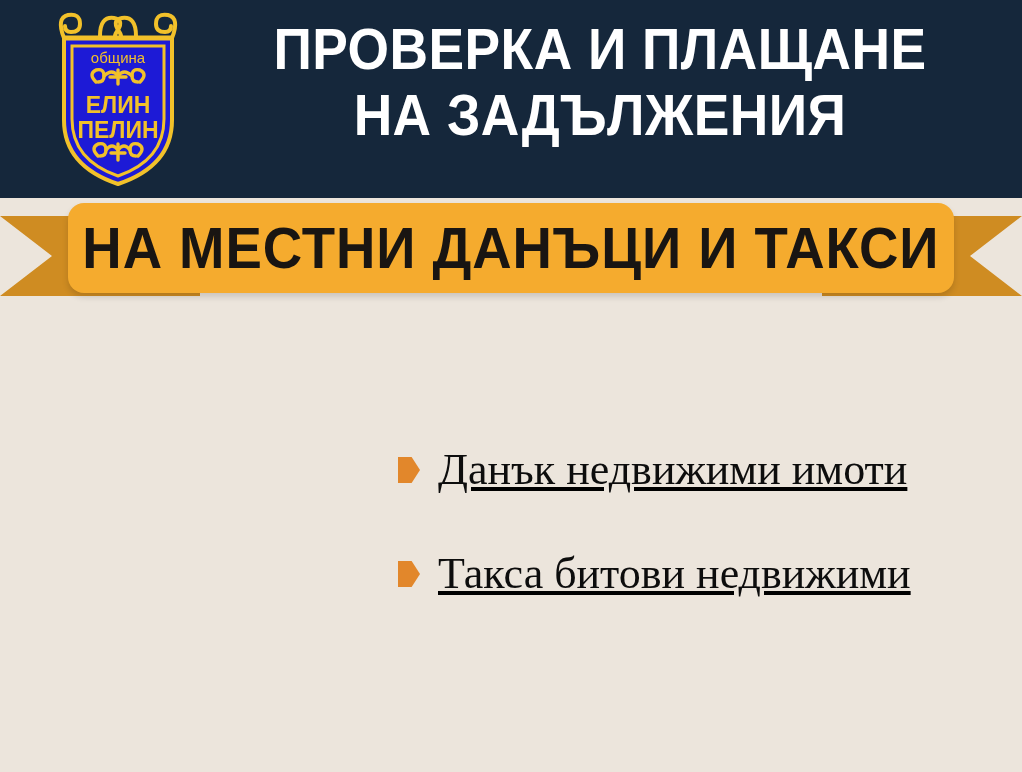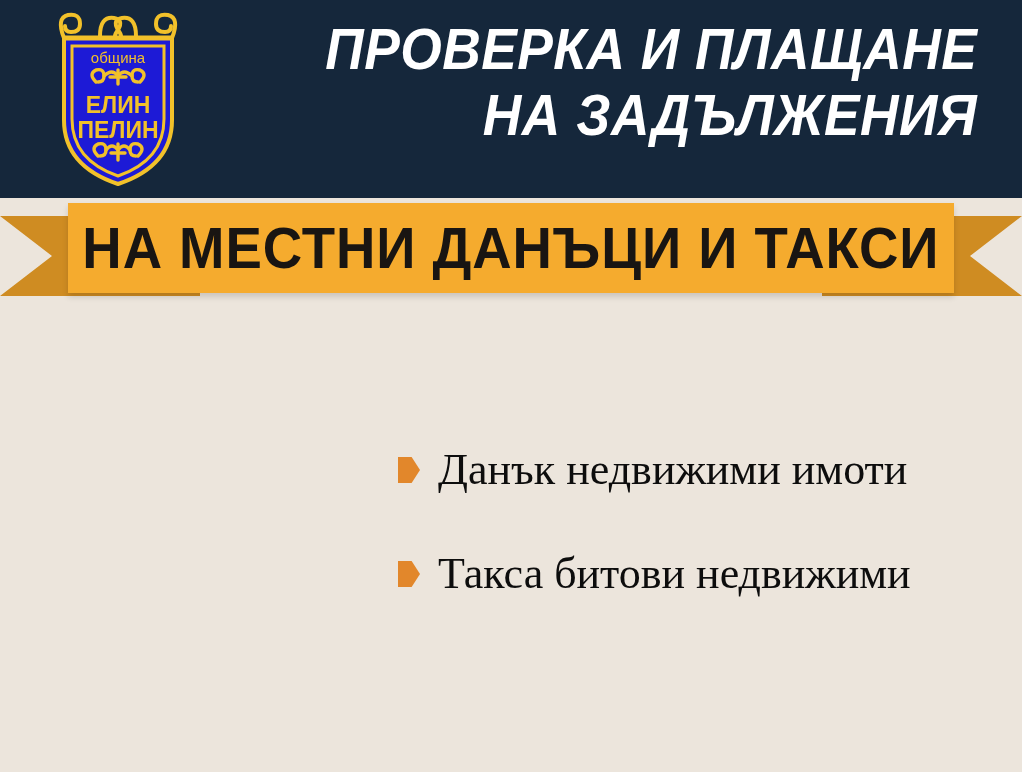--- a/index.html
+++ b/index.html
@@ -45,23 +45,22 @@
     text-align: right;
   }
   .logo-wrap svg { display: block; }
 
   
   .title-block {
     position: absolute;
     left: 190px;
     top: 16px;
     width: 820px;
-    text-align: right;
+    text-align: center;
     color: #ffffff;
-    font-style: italic;
   }
   .title-line {
     font-family: "Liberation Sans", sans-serif;
     font-weight: bold;
     font-size: 58px;
     line-height: 66px;
     letter-spacing: 0.5px;
     transform: scaleX(0.92);
     transform-origin: center center;
     white-space: nowrap;
@@ -95,20 +94,21 @@
     position: absolute;
     left: 68px;
     top: 5px;
     width: 886px;
     height: 90px;
     background: #f5ab2e;
     box-shadow: 0 4px 6px rgba(0,0,0,0.14);
     display: flex;
     align-items: center;
     justify-content: center;
+    border-radius: 16px;
   }
   .ribbon-text {
     font-family: "Liberation Sans", sans-serif;
     font-weight: bold;
     font-size: 58px;
     line-height: 60px;
     color: #191512;
     letter-spacing: 1px;
     transform: scaleX(0.94);
     white-space: nowrap;
@@ -166,20 +166,21 @@
   #stamp-waste { left: 204px; top: 108px; transform: rotate(6deg);  z-index: 2; }
   #stamp-car   { left: 98px;  top: 238px; transform: rotate(-14deg); z-index: 4; }
 
   
   .bullets {
     position: absolute;
     left: 398px;
     top: 418px;
     width: 620px;
     z-index: 4;
+    text-decoration: underline;
   }
   .bullet-row {
     display: flex;
     align-items: center;
     height: 104px;
   }
   .bullet-marker {
     flex: 0 0 auto;
     width: 22px;
     height: 26px;

